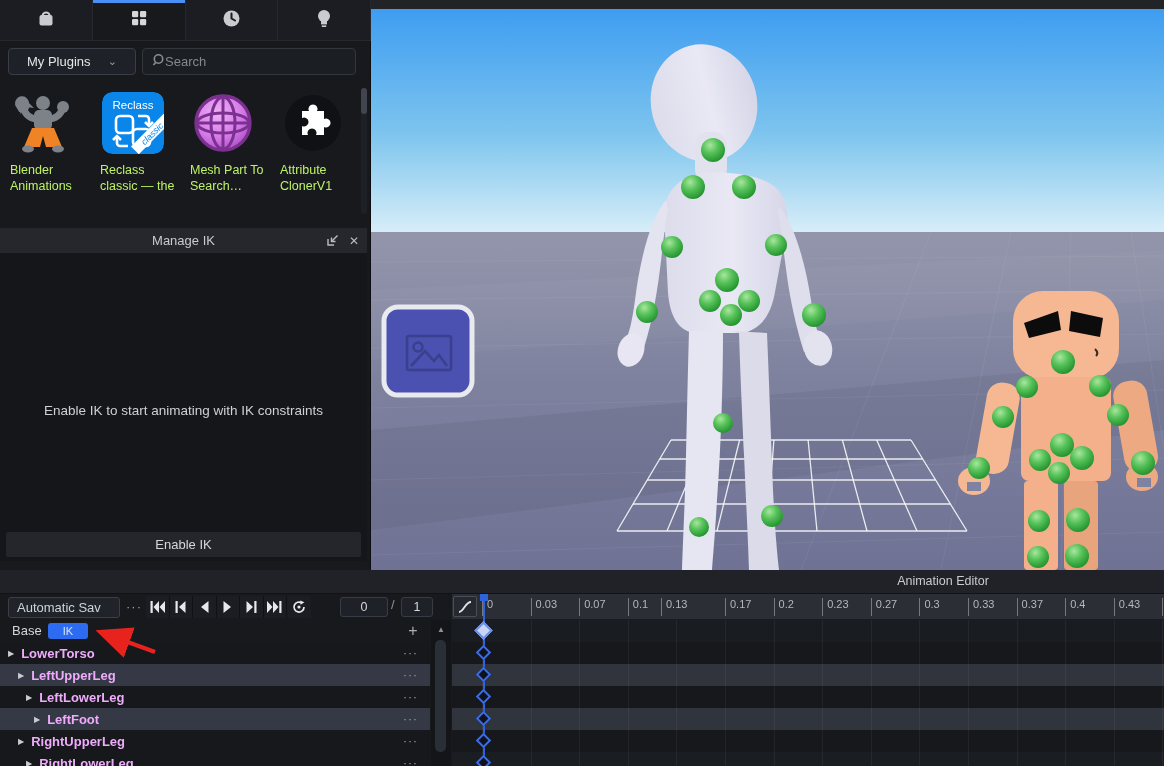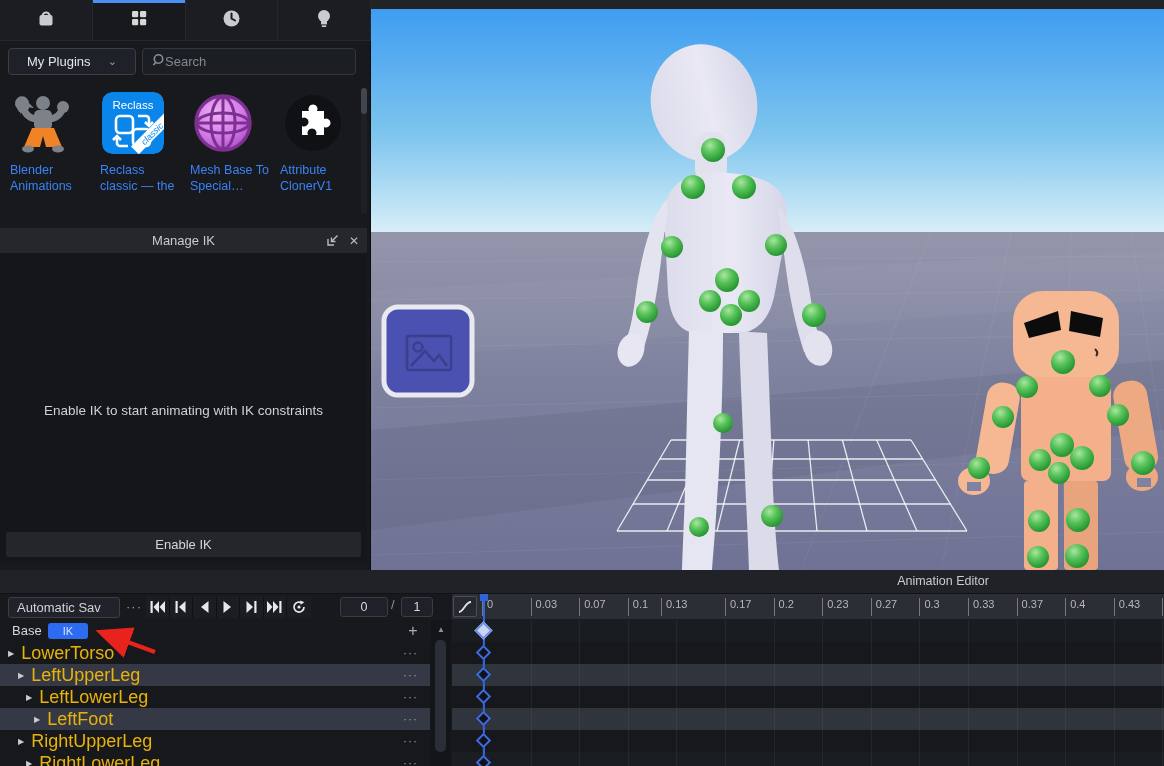--- a/index.html
+++ b/index.html
@@ -17,21 +17,21 @@
   #filter-row { position:absolute; left:0; top:44px; width:371px; height:36px; }
   #plugins-filter { position:absolute; left:8px; top:4px; width:128px; height:27px; background:#1e2127; border:1px solid #3a3e46; border-radius:4px; color:#e3e5e8; font-size:13px; display:flex; align-items:center; padding:0 18px; }
   #plugins-filter .chev { margin-left:auto; color:#9a9ea5; font-size:11px; }
   #search-box { position:absolute; left:142px; top:4px; width:214px; height:27px; background:#1b1e23; border:1px solid #33363d; border-radius:4px; display:flex; align-items:center; padding:0 8px; }
   #search-box input { background:transparent; border:none; outline:none; color:#b9bcc1; font-size:13px; width:160px; font-family:"Liberation Sans",sans-serif; }
   #search-box input::placeholder { color:#85898f; }
 
   #plugin-grid { position:absolute; left:0; top:88px; width:360px; height:132px; display:flex; }
   .plugin-card { width:84px; margin-left:10px; }
   .plugin-card .picon { width:62px; height:62px; margin:4px 0 8px 2px; position:relative; }
-  .plugin-label { color:#3b82f6; font-size:12.5px; line-height:1.28; }
+  .plugin-label { color:#bef264; font-size:12.5px; line-height:1.28; }
   #plugin-scrollbar { position:absolute; right:3px; top:88px; width:6px; height:126px; background:#1d2024; border-radius:3px; }
   #plugin-scrollbar .thumb { position:absolute; top:0; left:0; width:6px; height:26px; background:#41454d; border-radius:3px; }
 
   
   #manage-ik { position:absolute; left:0; top:228px; width:367px; height:333px; background:#141619; }
   #mik-header { height:25px; background:#25272c; display:flex; align-items:center; position:relative; }
   #mik-title { width:100%; text-align:center; color:#c8cacc; font-size:13px; }
   #mik-icons { position:absolute; right:8px; top:0; height:25px; display:flex; align-items:center; gap:10px; }
   #mik-message { position:absolute; left:0; top:175px; width:100%; text-align:center; color:#cfd1d4; font-size:13.5px; }
   #enable-ik-btn { position:absolute; left:6px; bottom:4px; width:355px; height:25px; background:#24262b; color:#d5d7da; font-size:13px; display:flex; align-items:center; justify-content:center; border-radius:2px; cursor:default; }
@@ -61,21 +61,21 @@
   #track-header { position:absolute; left:0; top:50px; width:430px; height:22px; background:#17191d; }
   #base-label { position:absolute; left:12px; top:3px; color:#d4d6d9; font-size:13px; }
   #ik-toggle { position:absolute; left:48px; top:3px; width:40px; height:16px; background:#2d6bf0; border-radius:3px; color:#d6e4ff; font-size:11px; display:flex; align-items:center; justify-content:center; }
   #add-track-btn { position:absolute; left:403px; top:1px; width:20px; height:20px; color:#a9adb2; font-size:16px; display:flex; align-items:center; justify-content:center; }
 
   
   #track-rows { position:absolute; left:0; top:72px; width:430px; height:124px; }
   .trow { height:22px; display:flex; align-items:center; background:#16181c; position:relative; }
   .trow.alt { background:#343945; }
   .tarrow { font-size:8px; color:#c9ccd0; margin-right:7px; }
-  .tlabel { color:#eab308; font-size:18px; }
+  .tlabel { color:#f0abfc; font-size:13px;font-weight:bold; }
   .tdots { position:absolute; right:12px; color:#9aa0a6; font-size:12px; letter-spacing:1px; }
   .lvl0 { padding-left:8px; } .lvl1 { padding-left:18px; } .lvl2 { padding-left:26px; } .lvl3 { padding-left:34px; }
 
   
   #v-scrollbar { position:absolute; left:431px; top:50px; width:20px; height:146px; background:#131519; }
   #v-scroll-up { position:absolute; left:0; top:0; width:20px; height:18px; display:flex; align-items:center; justify-content:center; color:#8d9095; font-size:8px; }
   #v-scroll-thumb { position:absolute; left:4px; top:20px; width:11px; height:112px; background:#2a2e36; border-radius:5px; }
 
   
   #timeline-ruler { position:absolute; left:452px; top:24px; width:712px; height:26px; background:#2b2e34; border-bottom:1px solid #1a1c20; }
@@ -204,21 +204,21 @@
                 <stop offset="100%" stop-color="#a94ec4"></stop>
               </radialGradient>
             </defs>
           <circle cx="31" cy="31" r="27" fill="url(#globeg)" stroke="#7c3191" stroke-width="3.4"></circle>
           <ellipse cx="31" cy="31" rx="12" ry="26" fill="none" stroke="#7c3191" stroke-width="3"></ellipse>
           <line x1="31" y1="5" x2="31" y2="57" stroke="#7c3191" stroke-width="3"></line>
           <ellipse cx="31" cy="31" rx="26" ry="10" fill="none" stroke="#7c3191" stroke-width="3"></ellipse>
           <line x1="4.5" y1="31" x2="57.5" y2="31" stroke="#7c3191" stroke-width="3"></line>
         </svg>
       </div>
-      <div class="plugin-label">Mesh Base To Special…</div>
+      <div class="plugin-label">Mesh Part To Search…</div>
     </div>
     <div class="plugin-card">
       <div class="picon">
         <svg width="62" height="62" viewBox="0 0 62 62">
           <circle cx="31" cy="31" r="28" fill="#101114"></circle>
           <path d="M20 19 h7 a4.5 4.5 0 1 1 8 0 h7 v8 a4.5 4.5 0 1 1 0 8 v8 h-8 a4.5 4.5 0 1 0 -8 0 h-6 v-9 a4.5 4.5 0 1 0 0 -8 z" fill="#fff"></path>
         </svg>
       </div>
       <div class="plugin-label">Attribute ClonerV1</div>
     </div>

